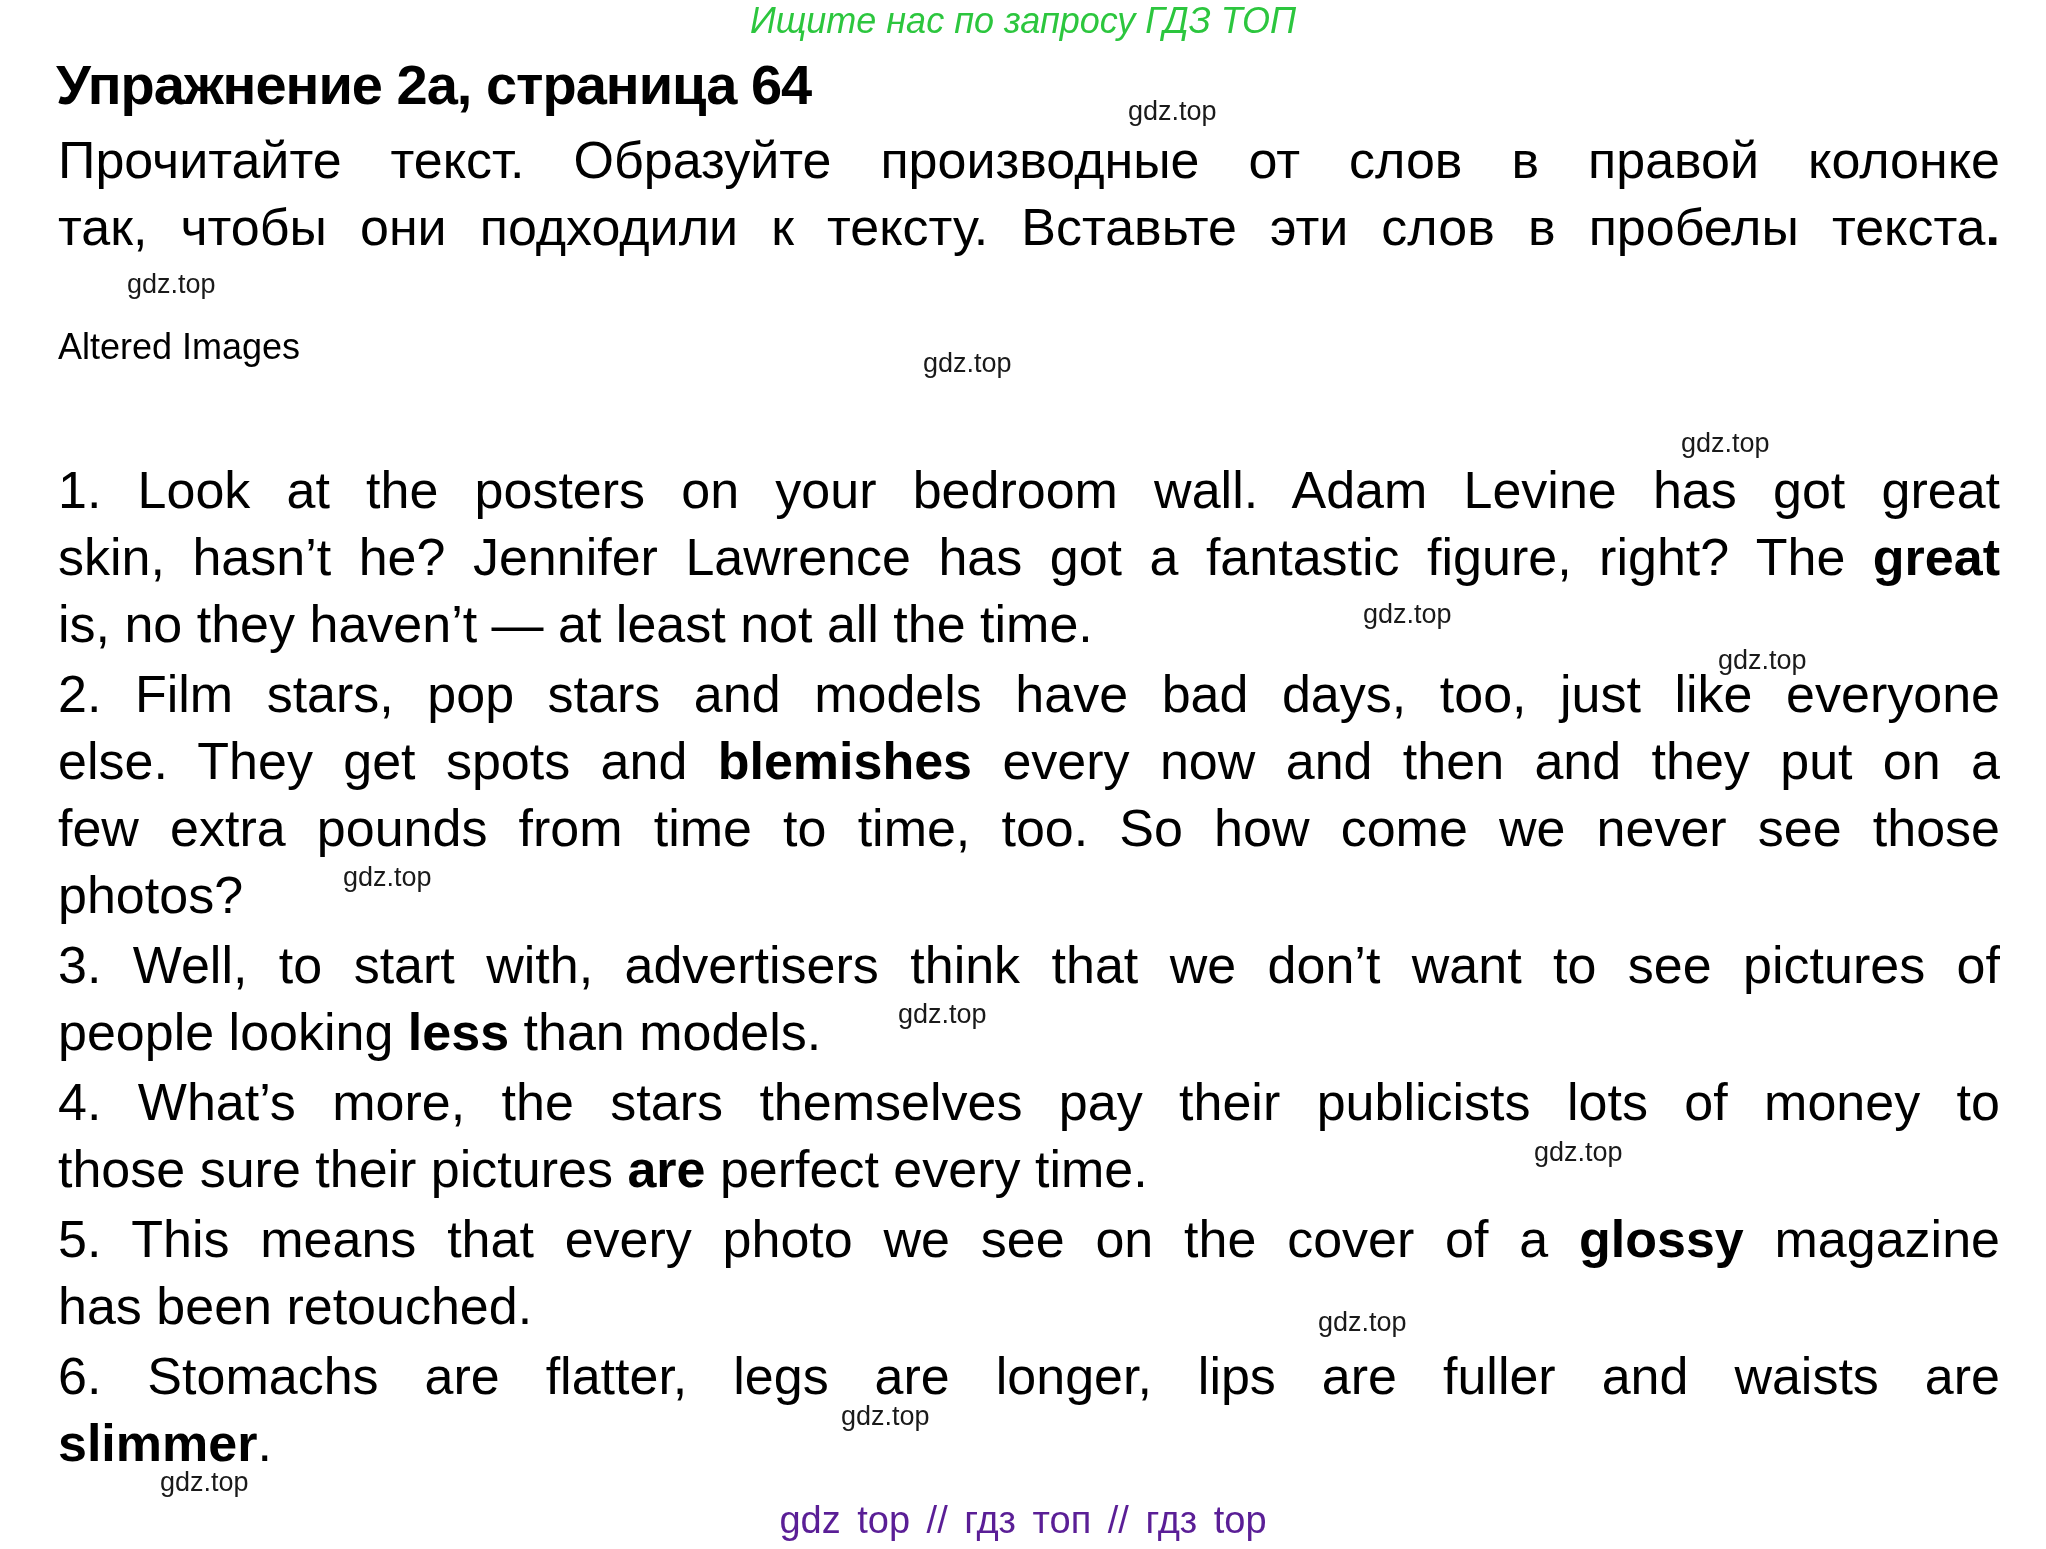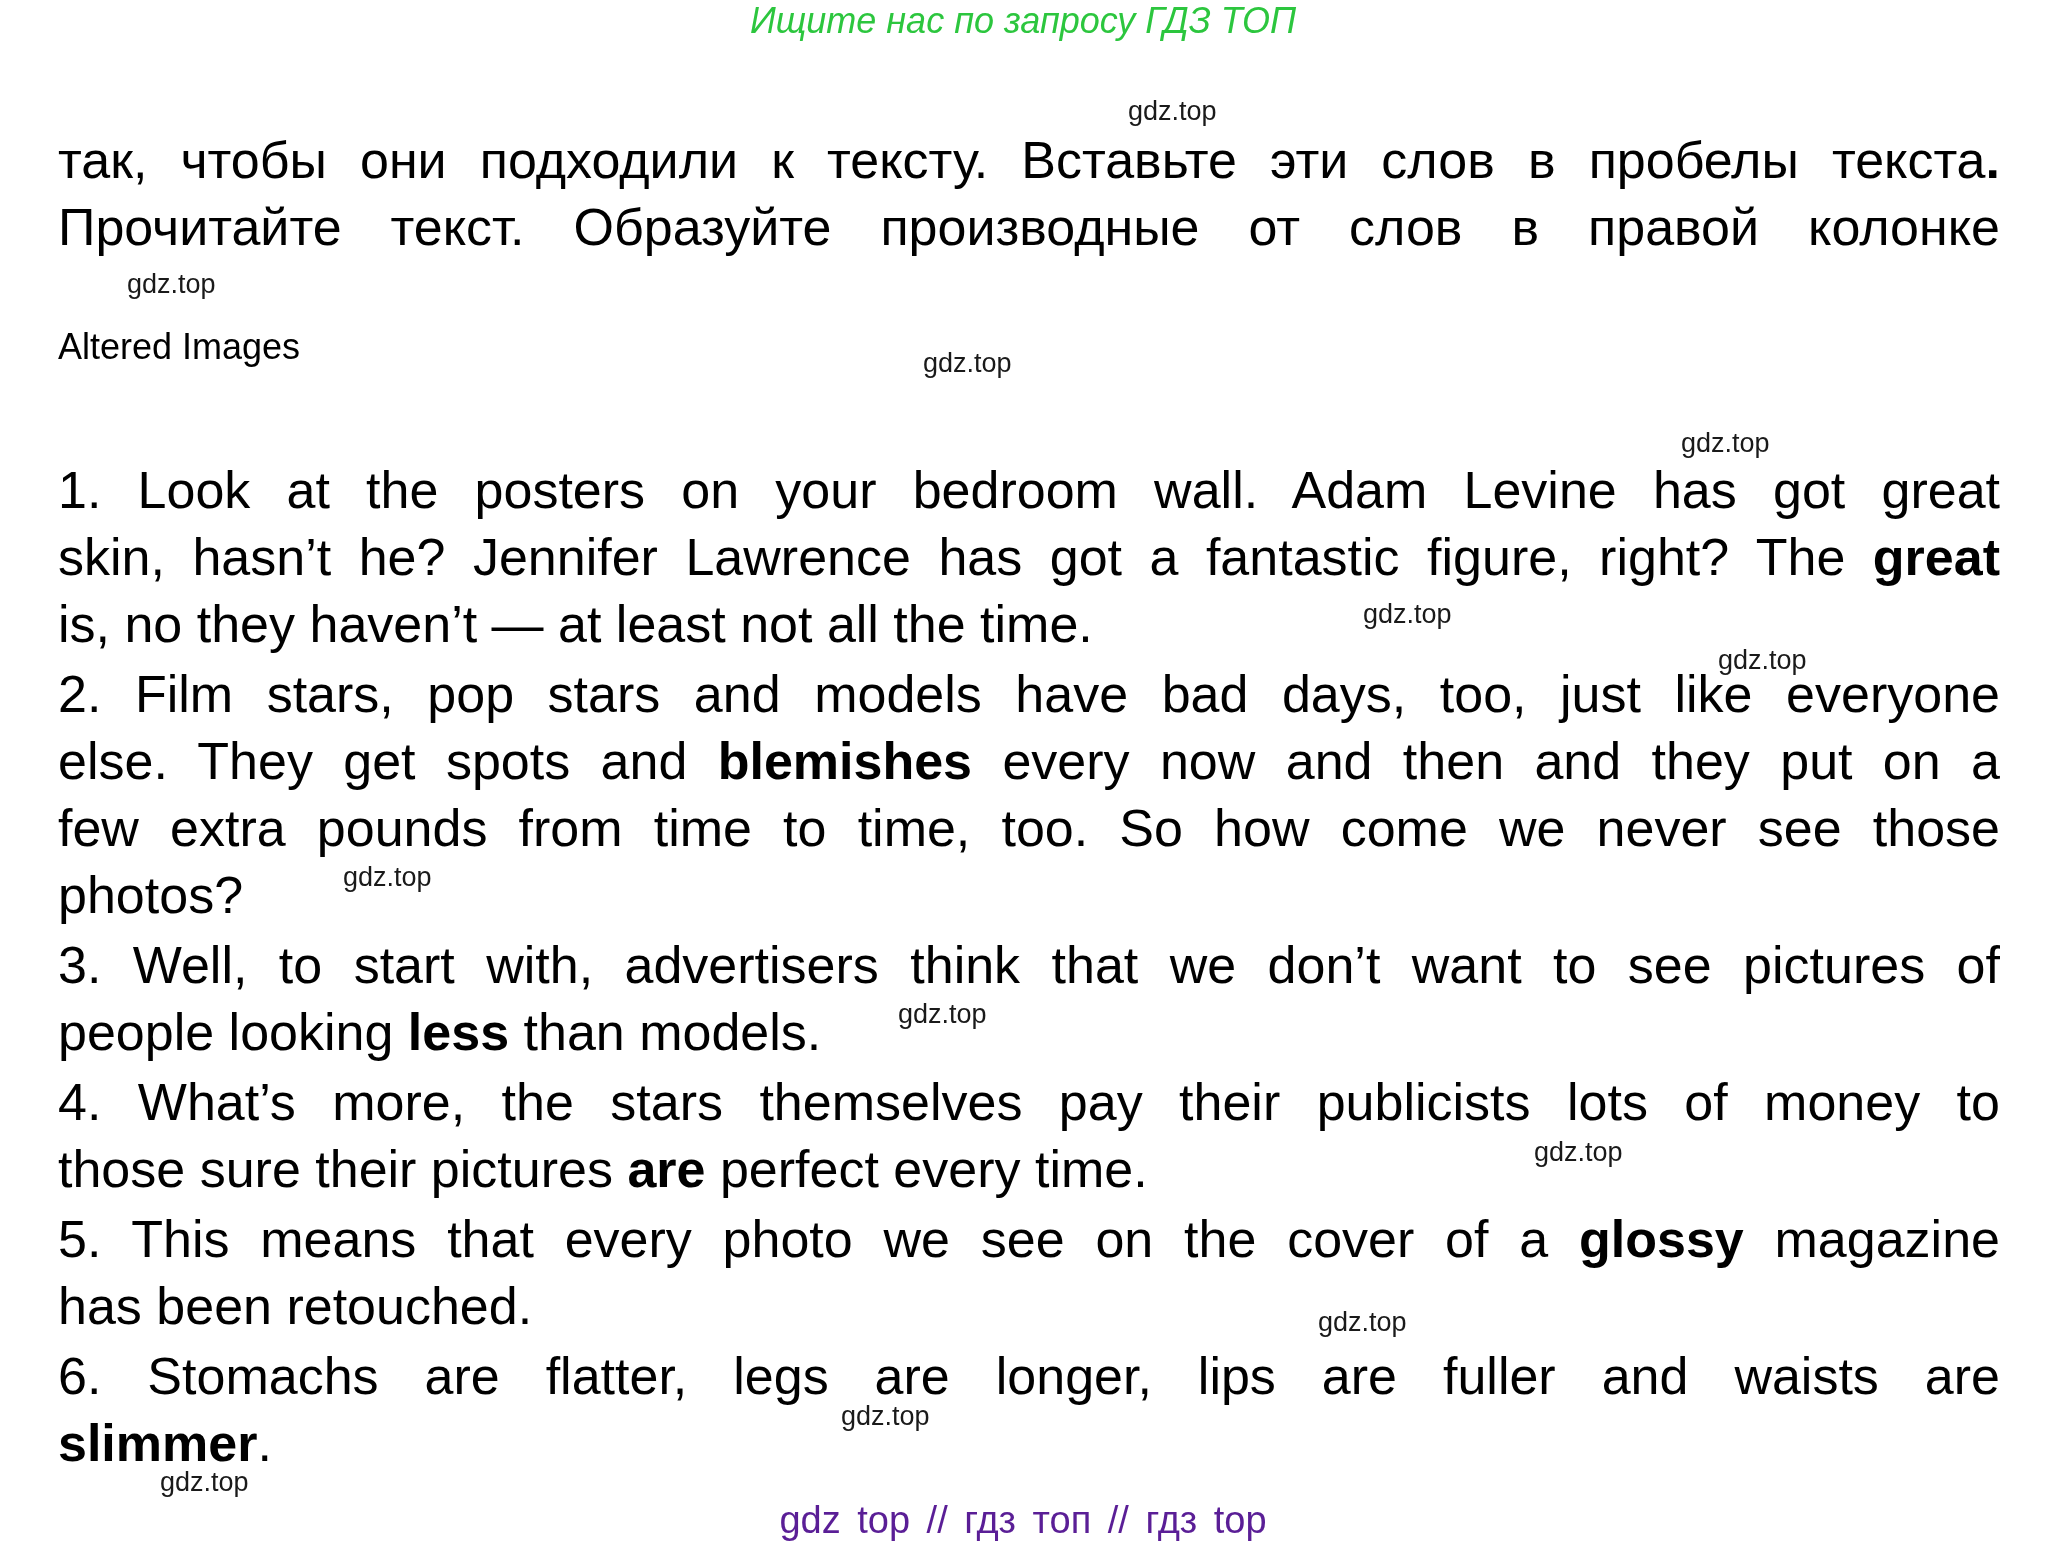--- a/index.html
+++ b/index.html
@@ -102,24 +102,25 @@
     word-spacing: 6px;
   }
 </style>
 </head>
 <body>
 
 <div class="page">
 
   <div class="banner">Ищите нас по запросу ГДЗ ТОП</div>
 
+  <div class="h1">Упражнение 2а, страница 64</div>
 
   <div class="instr">
+    <div class="ln just"><span>Прочитайте текст. Образуйте производные от слов в правой колонке</span></div>
     <div class="ln just"><span>так, чтобы они подходили к тексту. Вставьте эти слов в пробелы текста</span><span class="b">.</span></div>
-    <div class="ln just"><span>Прочитайте текст. Образуйте производные от слов в правой колонке</span></div>
   </div>
 
   <div class="h2">Altered Images</div>
 
   <div class="passage">
 
     <div class="para">
       <div class="ln just"><span>1. Look at the posters on your bedroom wall. Adam Levine has got great</span></div>
       <div class="ln just"><span>skin, hasn’t he? Jennifer Lawrence has got a fantastic figure, right? The </span><span class="b">great</span></div>
       <div class="ln"><span>is, no they haven’t — at least not all the time.</span></div>

